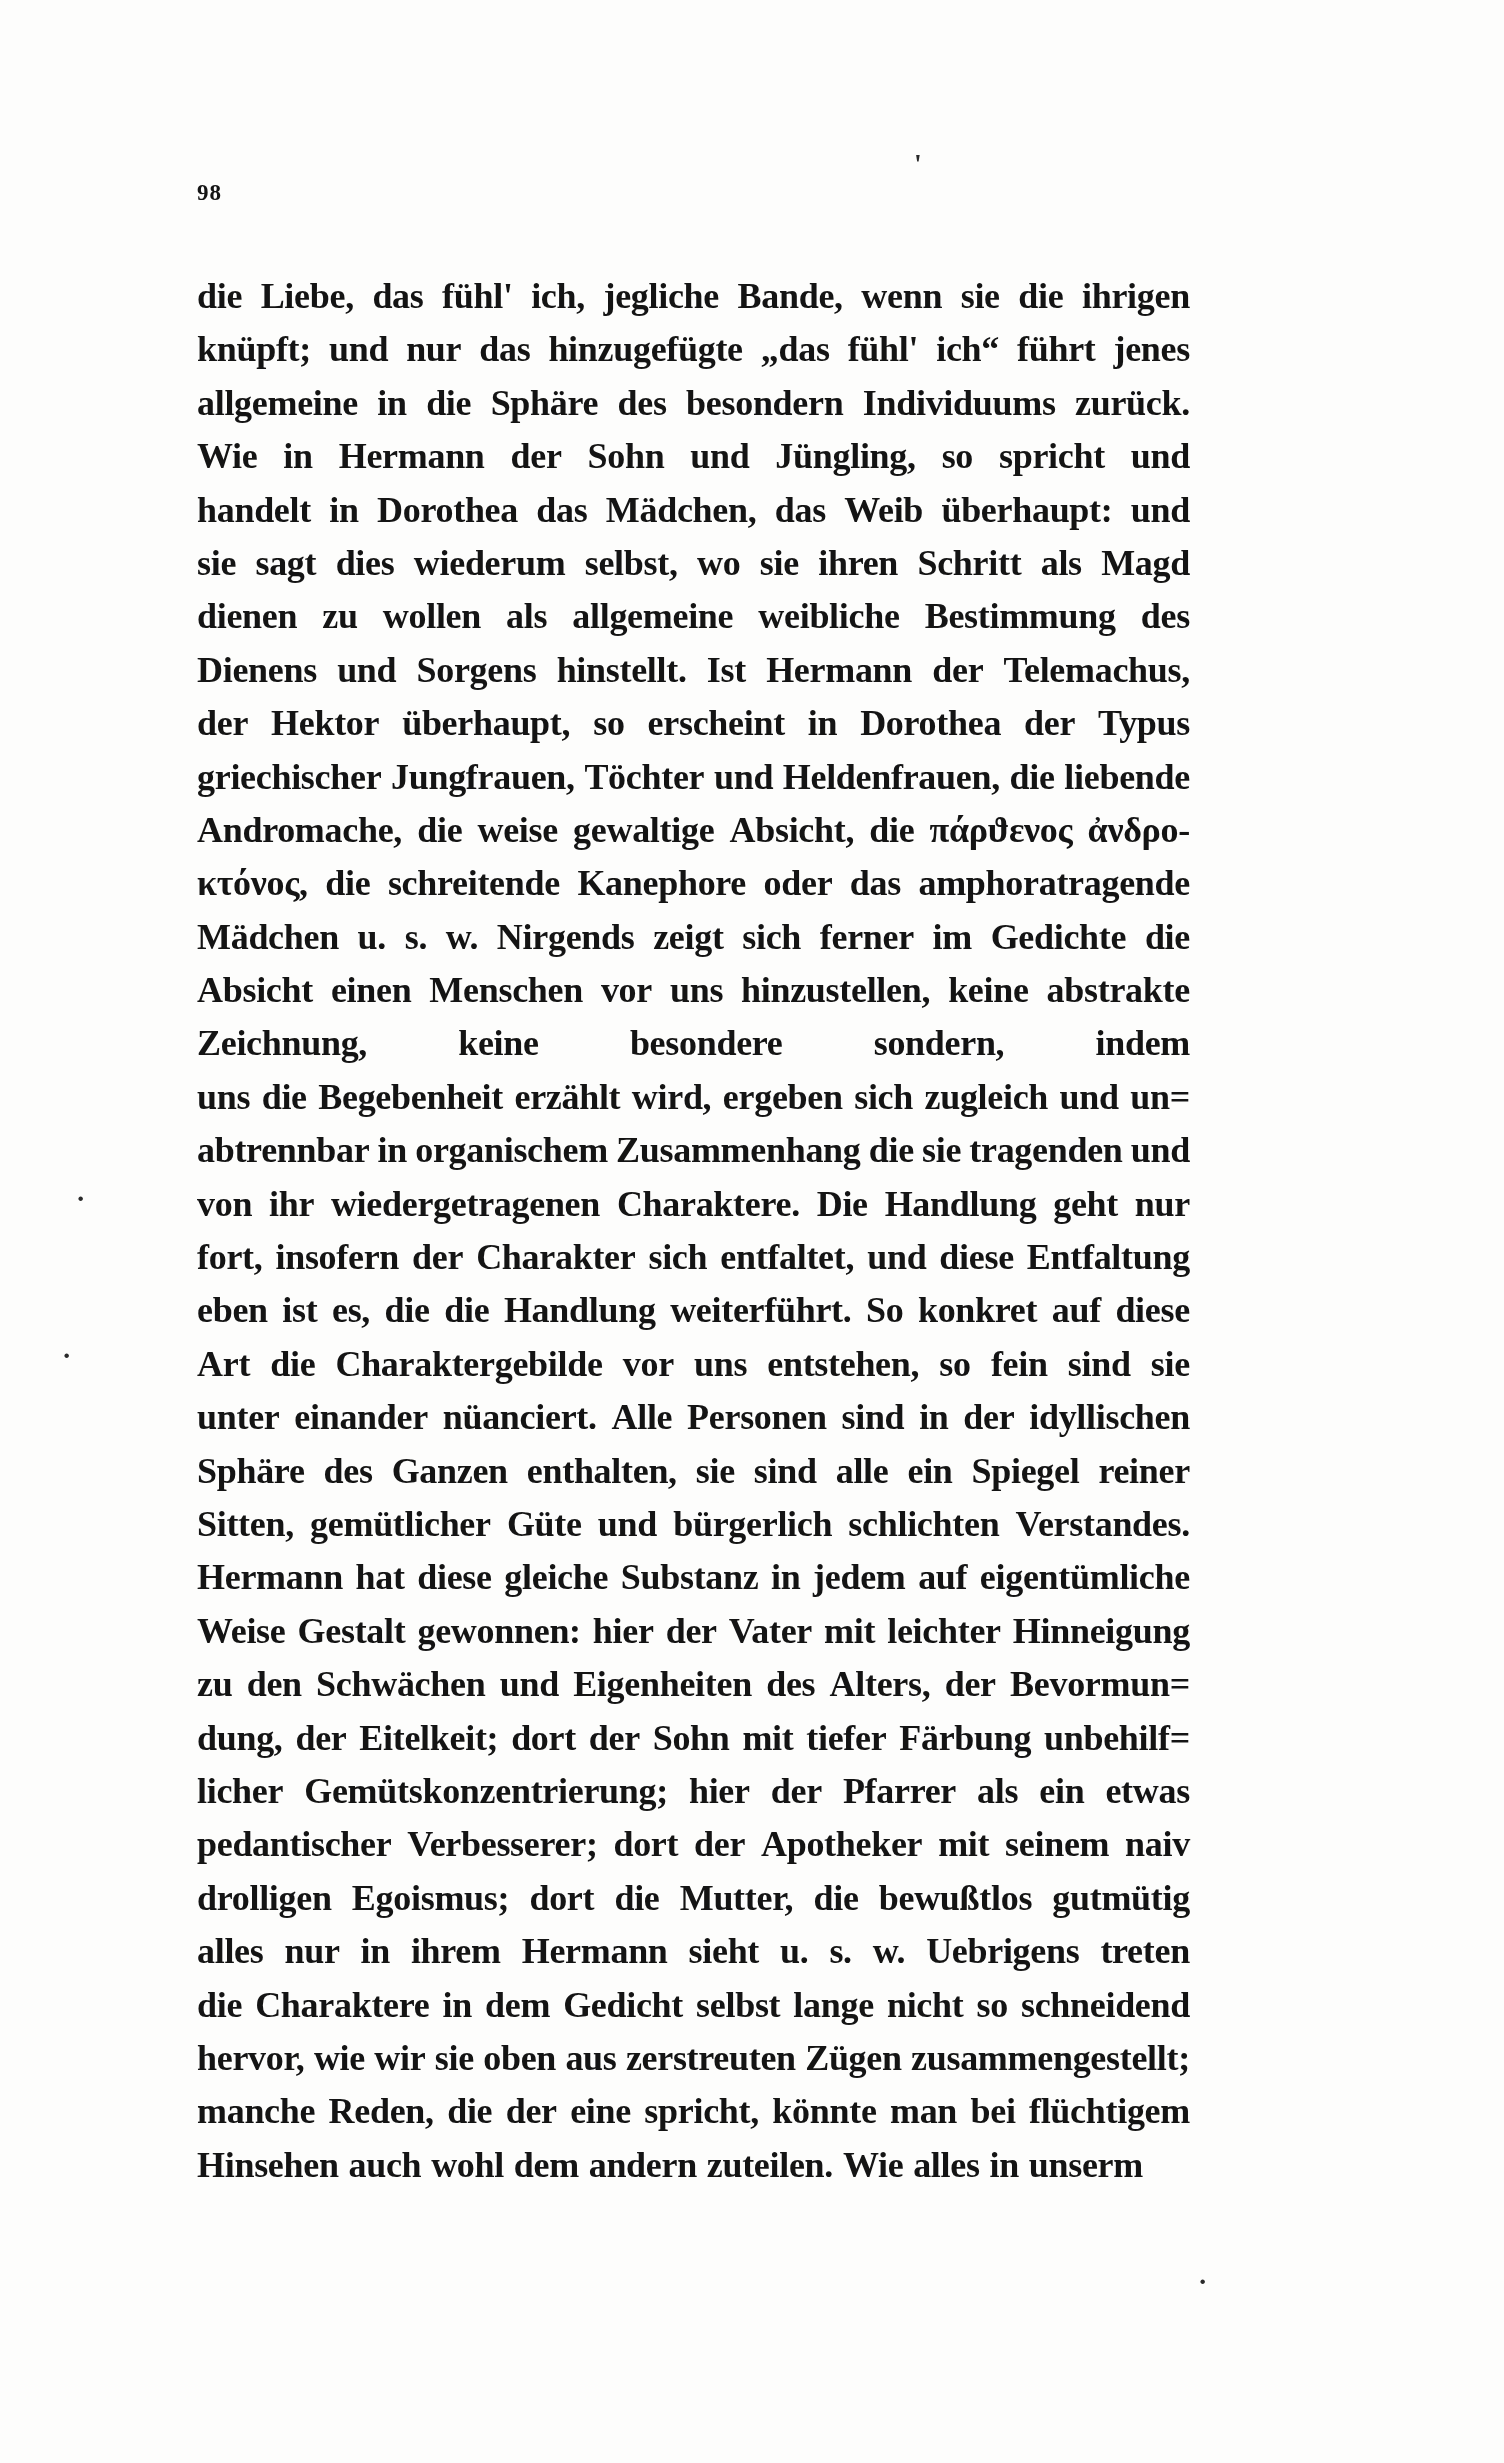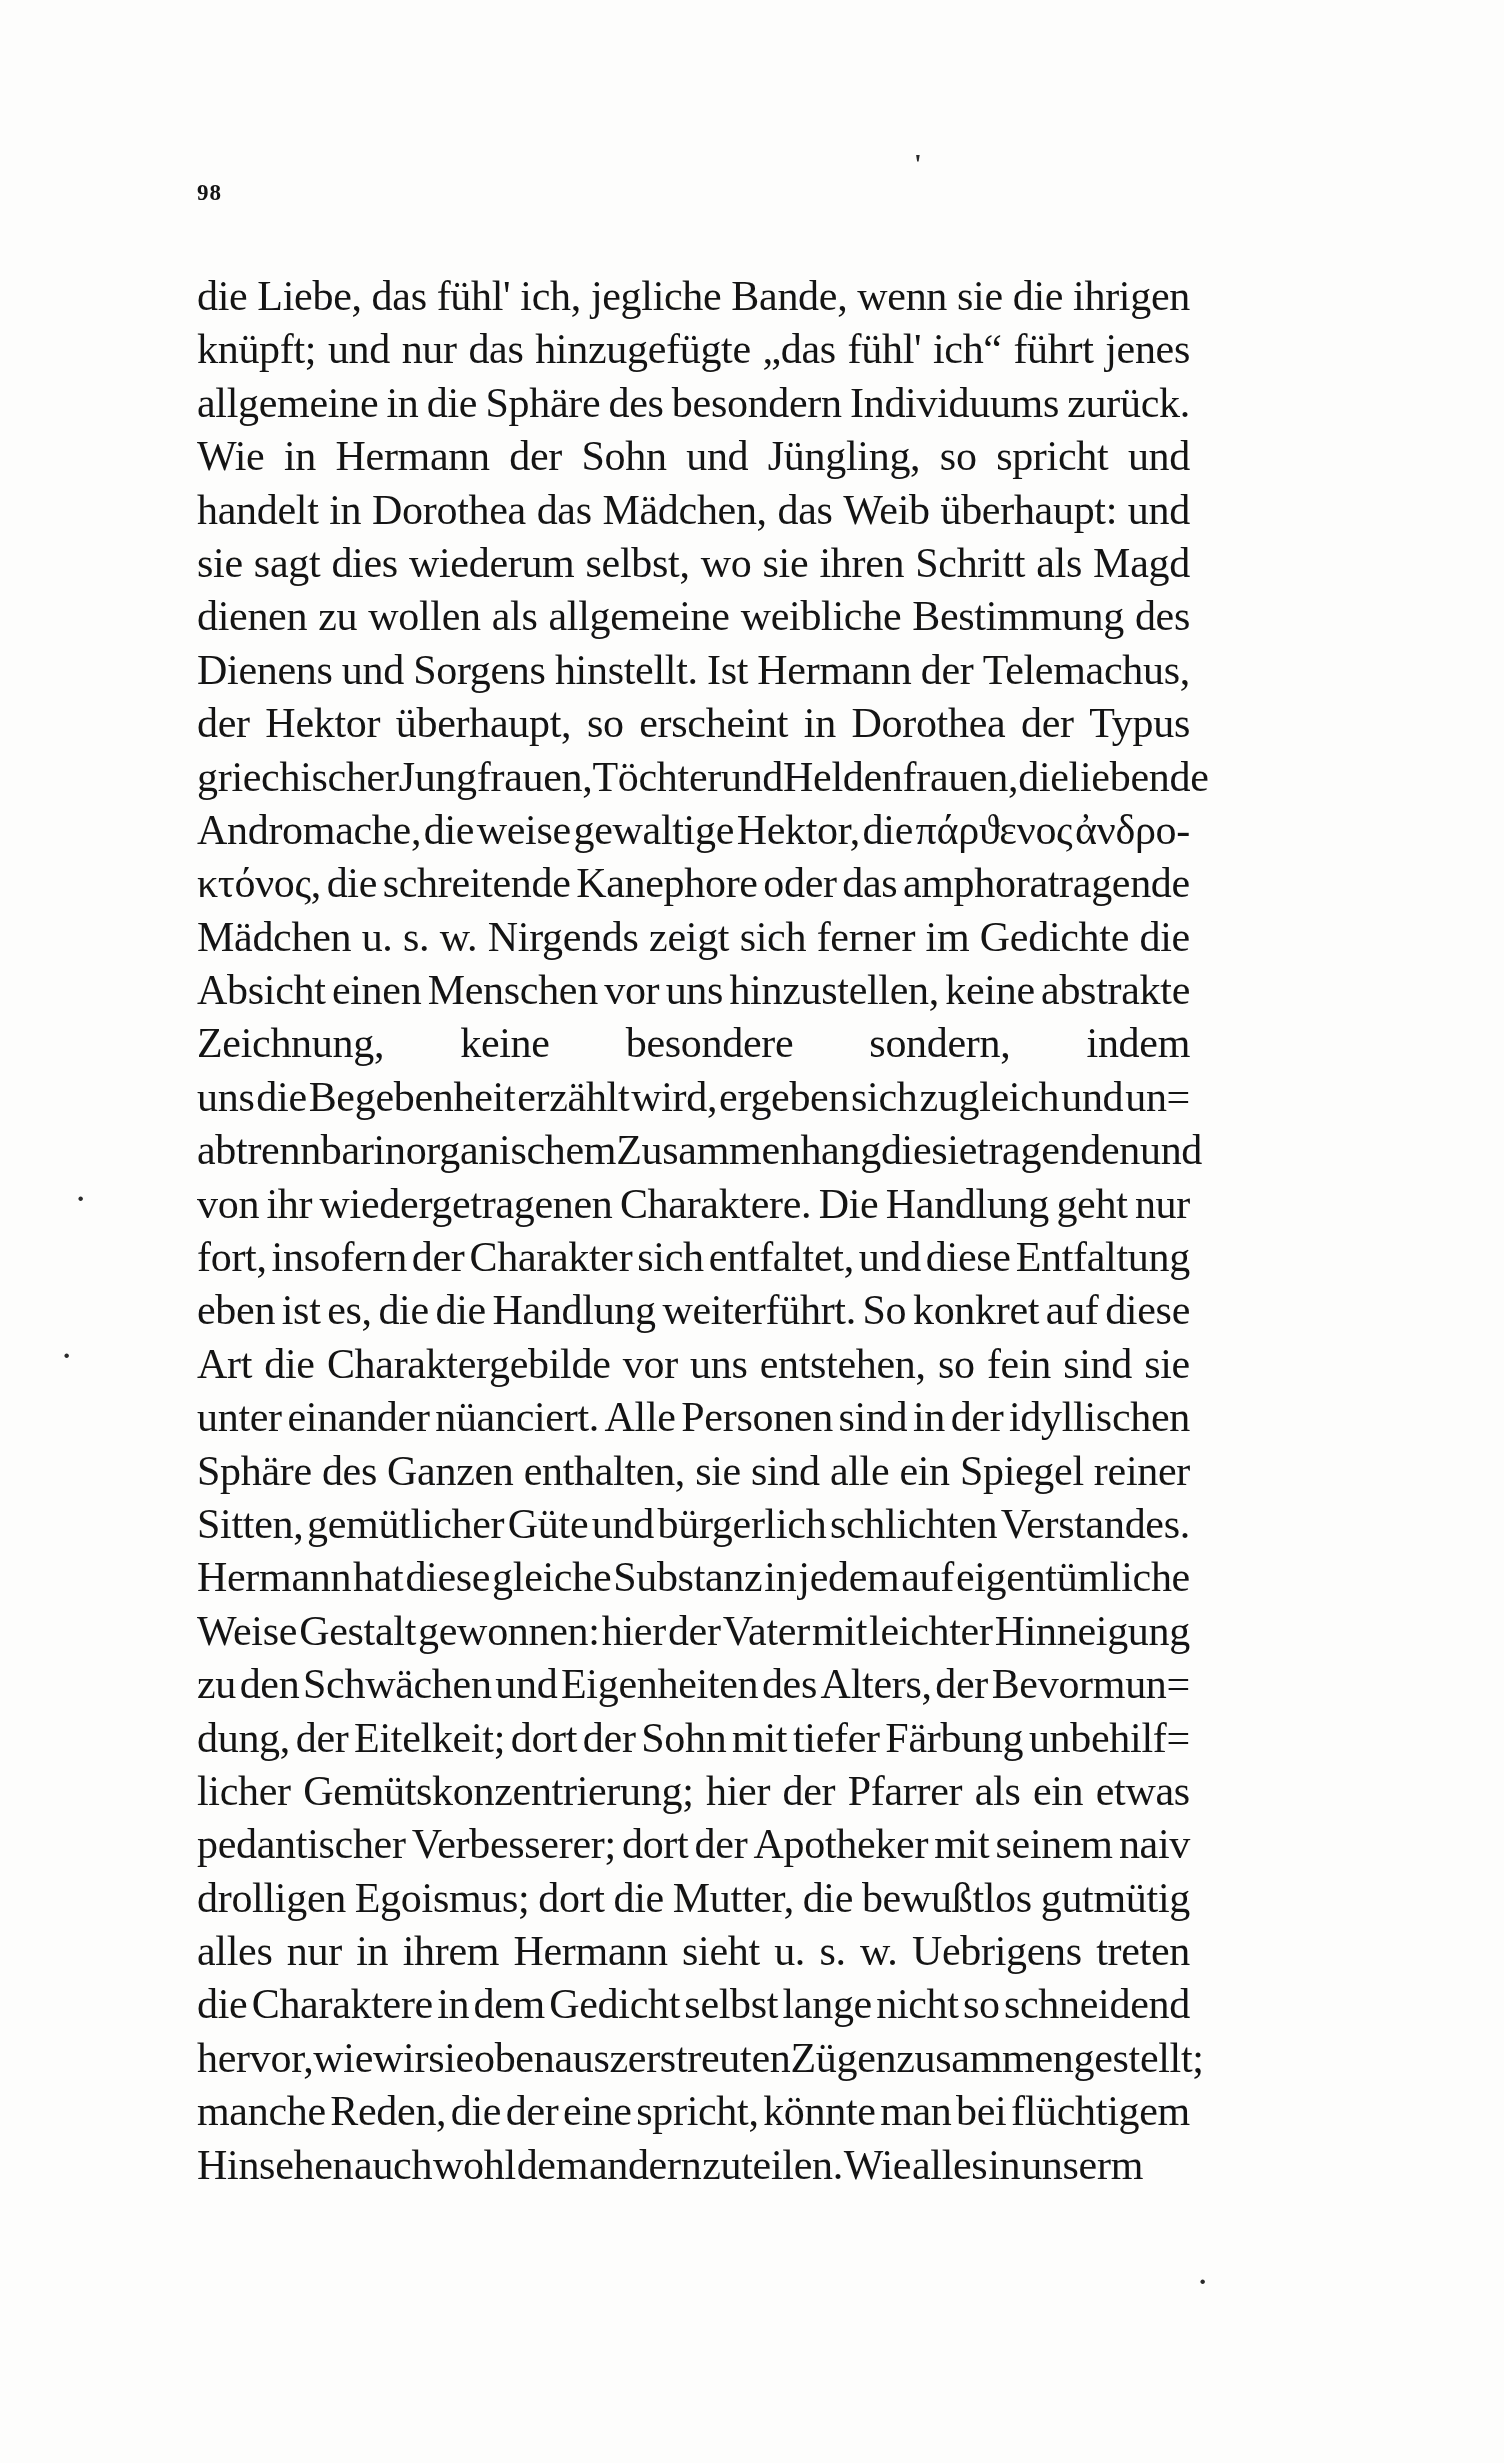--- a/index.html
+++ b/index.html
@@ -31,25 +31,25 @@
   }
   .page-text{
     position:absolute;
     left:197px;
     top:270px;
     width:993px;
   }
   .jline{
     display:flex;
     justify-content:space-between;
-    align-items:flex-end;
+    align-items:center;
     height:53.4px;
     line-height:53.4px;
-    font-size:42px;
-    font-weight:normal;
+    font-size:36px;
+    font-weight:bold;
     letter-spacing:-0.3px;
     white-space:pre;
   }
   .jline.last{
     width:946px;
   }
   .artifact{
     position:absolute;
     font-size:28px;
     font-weight:bold;
@@ -69,21 +69,21 @@
     <div class="jline"><span>die</span><span>Liebe,</span><span>das</span><span>fühl'</span><span>ich,</span><span>jegliche</span><span>Bande,</span><span>wenn</span><span>sie</span><span>die</span><span>ihrigen</span></div>
     <div class="jline"><span>knüpft;</span><span>und</span><span>nur</span><span>das</span><span>hinzugefügte</span><span>„das</span><span>fühl'</span><span>ich“</span><span>führt</span><span>jenes</span></div>
     <div class="jline"><span>allgemeine</span><span>in</span><span>die</span><span>Sphäre</span><span>des</span><span>besondern</span><span>Individuums</span><span>zurück.</span></div>
     <div class="jline"><span>Wie</span><span>in</span><span>Hermann</span><span>der</span><span>Sohn</span><span>und</span><span>Jüngling,</span><span>so</span><span>spricht</span><span>und</span></div>
     <div class="jline"><span>handelt</span><span>in</span><span>Dorothea</span><span>das</span><span>Mädchen,</span><span>das</span><span>Weib</span><span>überhaupt:</span><span>und</span></div>
     <div class="jline"><span>sie</span><span>sagt</span><span>dies</span><span>wiederum</span><span>selbst,</span><span>wo</span><span>sie</span><span>ihren</span><span>Schritt</span><span>als</span><span>Magd</span></div>
     <div class="jline"><span>dienen</span><span>zu</span><span>wollen</span><span>als</span><span>allgemeine</span><span>weibliche</span><span>Bestimmung</span><span>des</span></div>
     <div class="jline"><span>Dienens</span><span>und</span><span>Sorgens</span><span>hinstellt.</span><span>Ist</span><span>Hermann</span><span>der</span><span>Telemachus,</span></div>
     <div class="jline"><span>der</span><span>Hektor</span><span>überhaupt,</span><span>so</span><span>erscheint</span><span>in</span><span>Dorothea</span><span>der</span><span>Typus</span></div>
     <div class="jline"><span>griechischer</span><span>Jungfrauen,</span><span>Töchter</span><span>und</span><span>Heldenfrauen,</span><span>die</span><span>liebende</span></div>
-    <div class="jline"><span>Andromache,</span><span>die</span><span>weise</span><span>gewaltige</span><span>Hektor,</span><span>die</span><span>πάρϑενος</span><span>ἀνδρο-</span></div>
+    <div class="jline"><span>Andromache,</span><span>die</span><span>weise</span><span>gewaltige</span><span>Absicht,</span><span>die</span><span>πάρϑενος</span><span>ἀνδρο-</span></div>
     <div class="jline"><span>κτόνος,</span><span>die</span><span>schreitende</span><span>Kanephore</span><span>oder</span><span>das</span><span>amphoratragende</span></div>
     <div class="jline"><span>Mädchen</span><span>u.</span><span>s.</span><span>w.</span><span>Nirgends</span><span>zeigt</span><span>sich</span><span>ferner</span><span>im</span><span>Gedichte</span><span>die</span></div>
     <div class="jline"><span>Absicht</span><span>einen</span><span>Menschen</span><span>vor</span><span>uns</span><span>hinzustellen,</span><span>keine</span><span>abstrakte</span></div>
     <div class="jline"><span>Zeichnung,</span><span>keine</span><span>besondere</span><span>sondern,</span><span>indem</span></div>
     <div class="jline"><span>uns</span><span>die</span><span>Begebenheit</span><span>erzählt</span><span>wird,</span><span>ergeben</span><span>sich</span><span>zugleich</span><span>und</span><span>un=</span></div>
     <div class="jline"><span>abtrennbar</span><span>in</span><span>organischem</span><span>Zusammenhang</span><span>die</span><span>sie</span><span>tragenden</span><span>und</span></div>
     <div class="jline"><span>von</span><span>ihr</span><span>wiedergetragenen</span><span>Charaktere.</span><span>Die</span><span>Handlung</span><span>geht</span><span>nur</span></div>
     <div class="jline"><span>fort,</span><span>insofern</span><span>der</span><span>Charakter</span><span>sich</span><span>entfaltet,</span><span>und</span><span>diese</span><span>Entfaltung</span></div>
     <div class="jline"><span>eben</span><span>ist</span><span>es,</span><span>die</span><span>die</span><span>Handlung</span><span>weiterführt.</span><span>So</span><span>konkret</span><span>auf</span><span>diese</span></div>
     <div class="jline"><span>Art</span><span>die</span><span>Charaktergebilde</span><span>vor</span><span>uns</span><span>entstehen,</span><span>so</span><span>fein</span><span>sind</span><span>sie</span></div>

